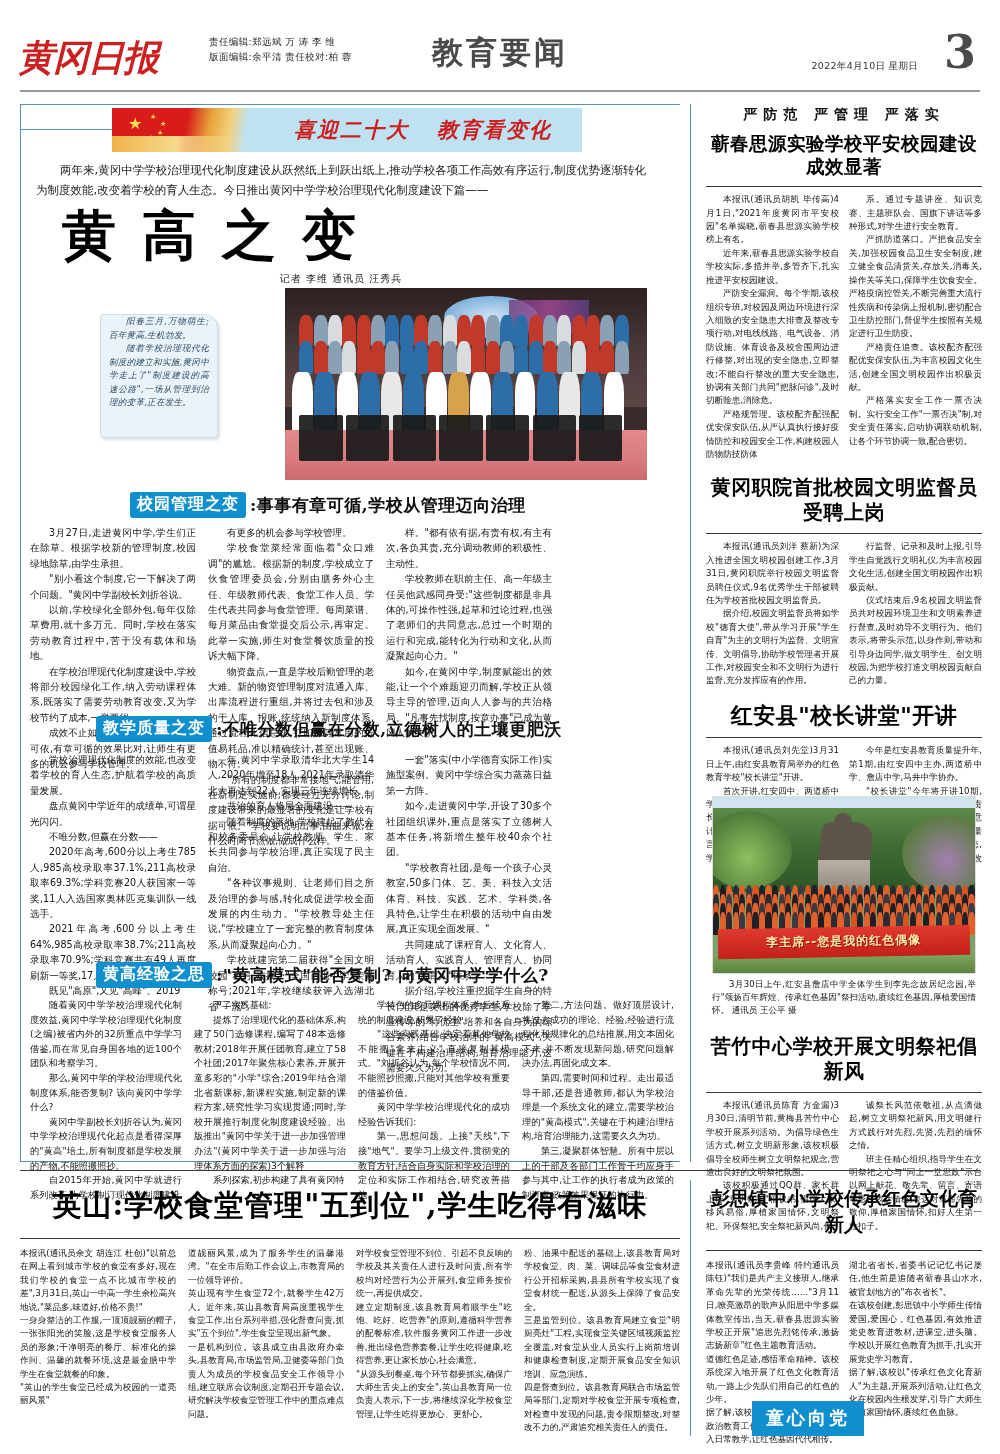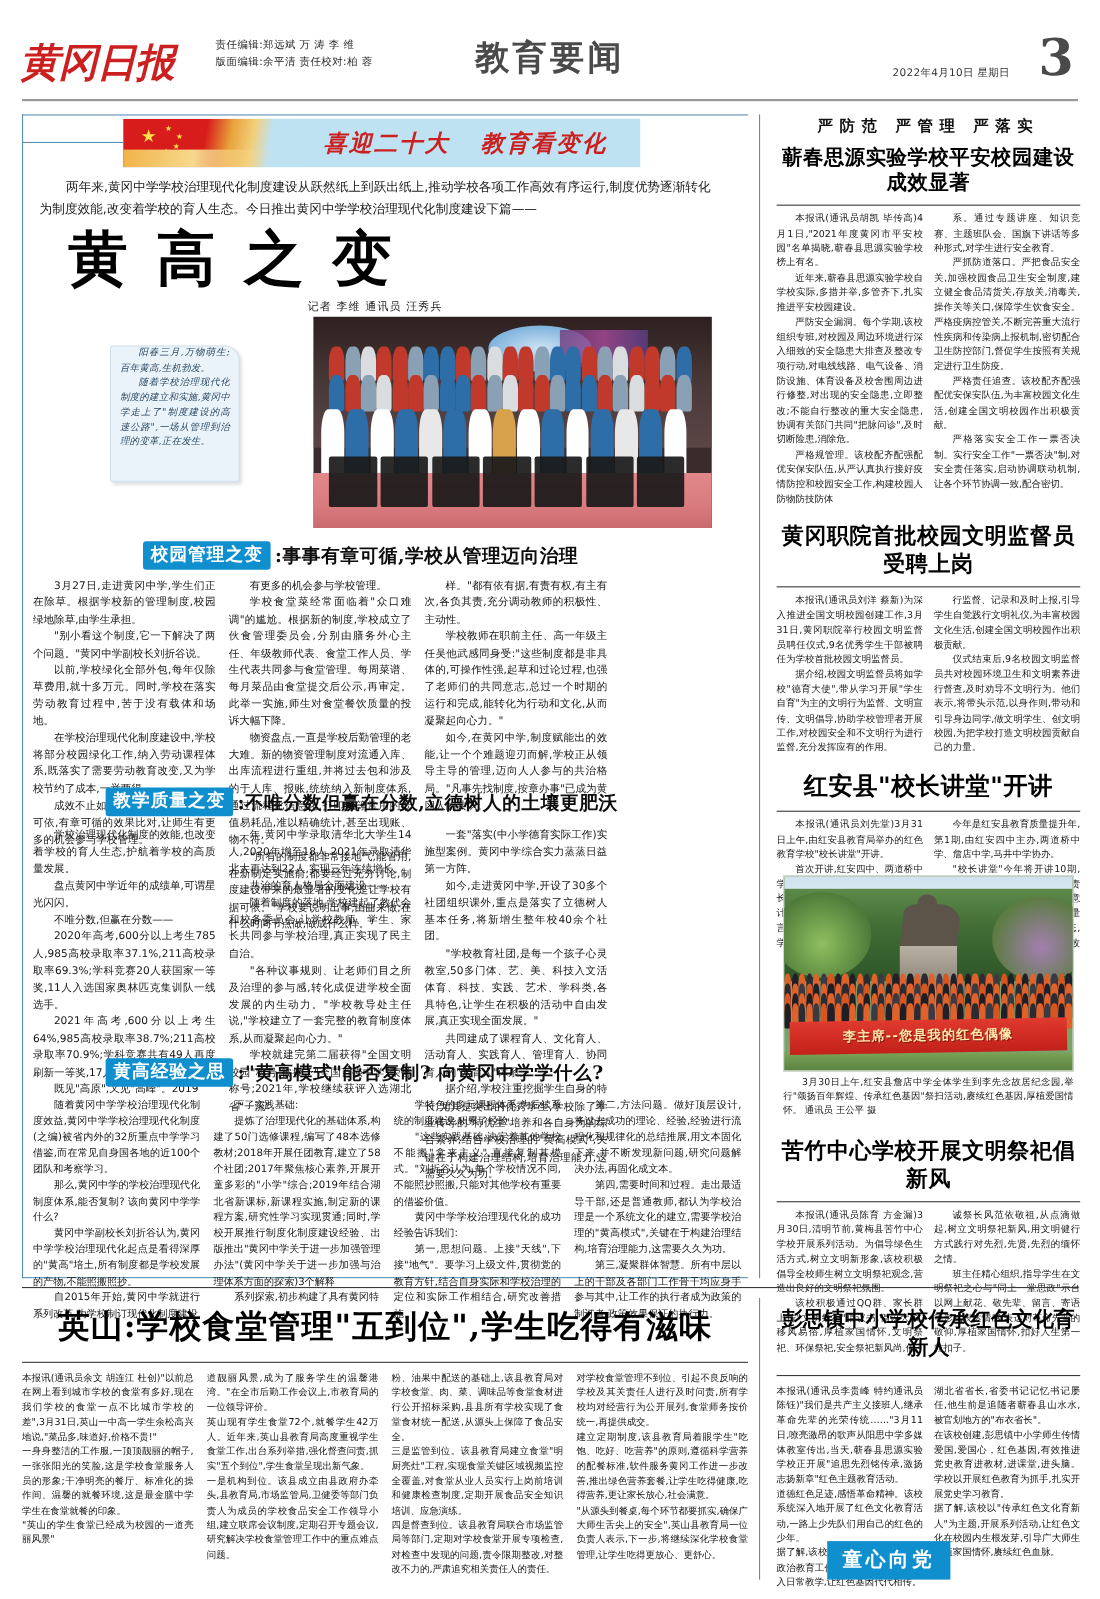--- a/index.html
+++ b/index.html
@@ -14,21 +14,21 @@
 
   
   .masthead { position:absolute; left:0; top:30px; width:1000px; height:56px; }
   .logo-mark {
     position:absolute; left:18px; top:2px; width:170px; height:50px;
     color:#cc1f1f; font-family:"DejaVu Serif","Liberation Serif",serif;
     font-weight:bold; font-size:36px; letter-spacing:-1px;
     font-style:italic; line-height:50px; white-space:nowrap;
   }
   .editor-block { position:absolute; left:196px; top:4px; width:260px; }
-  .editor-line { font-size:9.5px; color:#2a2a2a; line-height:15px; white-space:nowrap; letter-spacing:.4px; }
+  .editor-line { font-size:9.5px; color:#2a2a2a; line-height:15px; white-space:nowrap; letter-spacing:.4px;margin-left:13px; }
   .section-name {
     position:absolute; left:0; right:0; top:2px; text-align:center;
     font-family:"DejaVu Serif","Liberation Serif",serif;
     font-weight:bold; font-size:31px; color:#4a4a4a; letter-spacing:3px;
   }
   .issue-date {
     position:absolute; right:82px; top:30px;
     font-size:9.5px; color:#333; white-space:nowrap; letter-spacing:.3px;
   }
   .page-no {
@@ -647,29 +647,29 @@
       <div id="bl1" style="flex:1; font-size:8.6px; line-height:13.4px; text-align:justify;">
           <p>本报讯(通讯员余文 胡连江 杜创)"以前总在网上看到城市学校的食堂有多好,现在我们学校的食堂一点不比城市学校的差",3月31日,英山一中高一学生余松高兴地说,"菜品多,味道好,价格不贵!"</p>
           <p>一身身整洁的工作服,一顶顶靓丽的帽子,一张张阳光的笑脸,这是学校食堂服务人员的形象;干净明亮的餐厅、标准化的操作间、温馨的就餐环境,这是最金膳中学学生在食堂就餐的印象。</p>
           <p>"英山的学生食堂已经成为校园的一道亮丽风景"</p>
         </div>
       <div id="bl2" style="flex:1; font-size:8.6px; line-height:13.4px; text-align:justify;">
           <p>道靓丽风景,成为了服务学生的温馨港湾。"在全市后勤工作会议上,市教育局的一位领导评价。</p>
           <p>英山现有学生食堂72个,就餐学生42万人。近年来,英山县教育局高度重视学生食堂工作,出台系列举措,强化督查问责,抓实"五个到位",学生食堂呈现出新气象。</p>
           <p>一是机构到位。该县成立由县政府办牵头,县教育局,市场监管局,卫健委等部门负责人为成员的学校食品安全工作领导小组,建立联席会议制度,定期召开专题会议,研究解决学校食堂管理工作中的重点难点问题。</p>
         </div>
+      <div id="bl4" style="flex:1; font-size:8.6px; line-height:13.4px; text-align:justify;">
+          <p>对学校食堂管理不到位、引起不良反响的学校及其关责任人进行及时问责,所有学校均对经营行为公开展列,食堂师务按价统一,再提供成交。</p>
+          <p>建立定期制度,该县教育局着眼学生"吃饱、吃好、吃营养"的原则,遵循科学营养的配餐标准,软件服务黄冈工作进一步改善,推出绿色营养套餐,让学生吃得健康,吃得营养,更让家长放心,社会满意。</p>
+          <p>"从源头到餐桌,每个环节都要抓实,确保广大师生舌尖上的安全",英山县教育局一位负责人表示,下一步,将继续深化学校食堂管理,让学生吃得更放心、更舒心。</p>
+        </div>
       <div id="bl3" style="flex:1; font-size:8.6px; line-height:13.4px; text-align:justify;">
           <p>粉、油果中配送的基础上,该县教育局对学校食堂、肉、菜、调味品等食堂食材进行公开招标采购,县县所有学校实现了食堂食材统一配送,从源头上保障了食品安全。</p>
           <p>三是监管到位。该县教育局建立食堂"明厨亮灶"工程,实现食堂关键区域视频监控全覆盖,对食堂从业人员实行上岗前培训和健康检查制度,定期开展食品安全知识培训、应急演练。</p>
           <p>四是督查到位。该县教育局联合市场监管局等部门,定期对学校食堂开展专项检查,对检查中发现的问题,责令限期整改,对整改不力的,严肃追究相关责任人的责任。</p>
-        </div>
-      <div id="bl4" style="flex:1; font-size:8.6px; line-height:13.4px; text-align:justify;">
-          <p>对学校食堂管理不到位、引起不良反响的学校及其关责任人进行及时问责,所有学校均对经营行为公开展列,食堂师务按价统一,再提供成交。</p>
-          <p>建立定期制度,该县教育局着眼学生"吃饱、吃好、吃营养"的原则,遵循科学营养的配餐标准,软件服务黄冈工作进一步改善,推出绿色营养套餐,让学生吃得健康,吃得营养,更让家长放心,社会满意。</p>
-          <p>"从源头到餐桌,每个环节都要抓实,确保广大师生舌尖上的安全",英山县教育局一位负责人表示,下一步,将继续深化学校食堂管理,让学生吃得更放心、更舒心。</p>
         </div>
     </div>
   </div>
 
   <div class="bottom-right">
     <div class="b-title" style="font-size:19px; margin-top:10px;">彭思镇中小学校传承红色文化育新人</div>
     <div class="r-rule" style="margin:12px 0 8px 0;"></div>
     <div style="display:flex; gap:10px;">
       <div id="br1" style="flex:1; font-size:8.6px; line-height:13.4px; text-align:justify;">
           <p>本报讯(通讯员李贵峰 特约通讯员陈钰)"我们是共产主义接班人,继承革命先辈的光荣传统……"3月11日,嘹亮激昂的歌声从阳思中学多媒体教室传出,当天,蕲春县思源实验学校正开展"追思先烈铭传承,激扬志扬新章"红色主题教育活动。</p>

